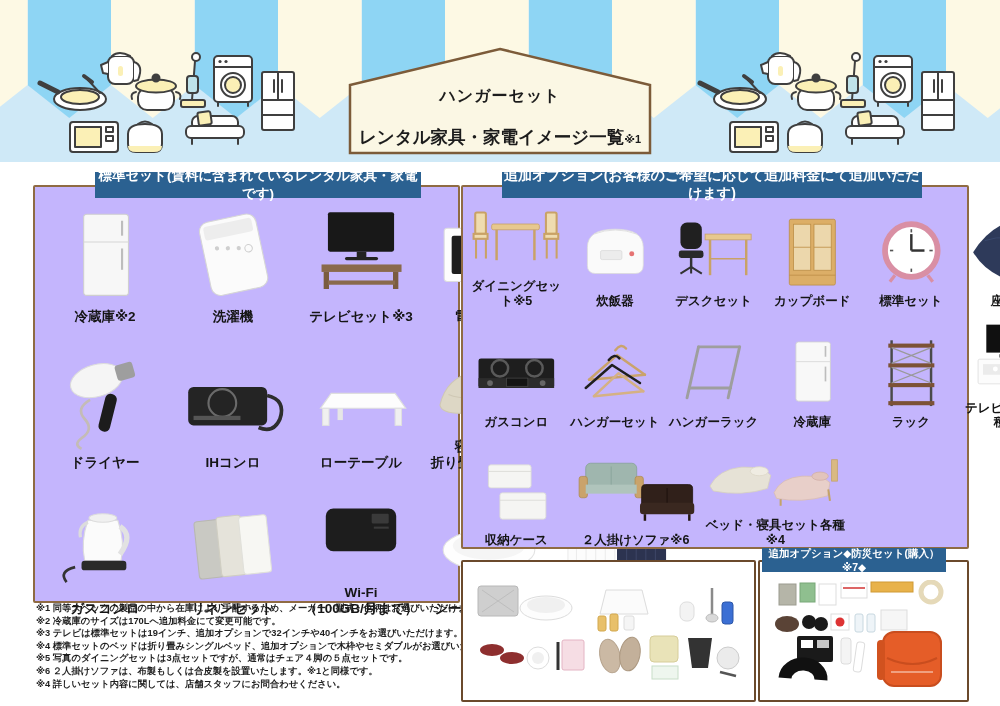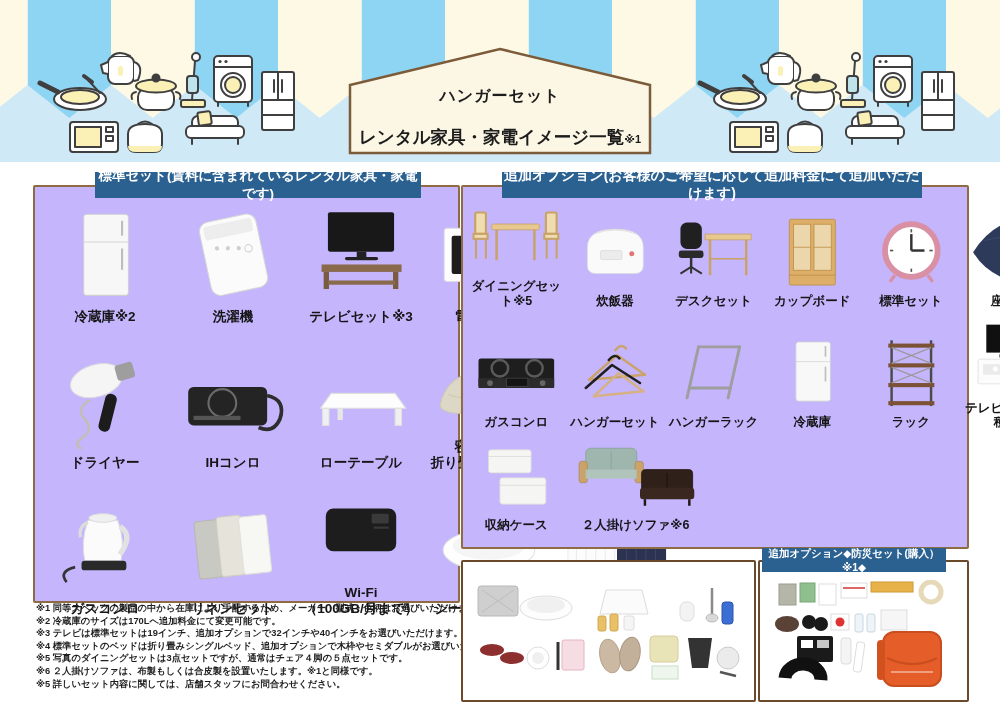--- a/index.html
+++ b/index.html
@@ -504,31 +504,43 @@
           <g>
             <rect x="92" y="36" width="62" height="34" rx="5" fill="#30201a" stroke="#241712"></rect>
             <line x1="123" y1="40" x2="123" y2="66" stroke="#241712" stroke-width="2"></line>
             <rect x="90" y="58" width="66" height="14" rx="4" fill="#3a2820"></rect>
             <line x1="96" y1="72" x2="96" y2="80" stroke="#241712" stroke-width="3"></line>
             <line x1="150" y1="72" x2="150" y2="80" stroke="#241712" stroke-width="3"></line>
           </g>
         </svg>
         <div class="lbl lbl-opt">２人掛けソファ※6</div>
       </div>
+      <div class="cell">
+        <svg class="img opt-img" viewBox="0 0 170 90">
+          <path d="M6 56 q10 -20 38 -23 q28 -1 36 10 l-4 16 q-32 10 -66 3z" fill="#e6e2d6" stroke="#d5d0c0"></path>
+          <ellipse cx="66" cy="38" rx="11" ry="5.5" fill="#efece2" stroke="#ddd8c8"></ellipse>
+          <rect x="154" y="24" width="7" height="26" fill="#d9b982" stroke="#c4a369"></rect>
+          <path d="M84 64 q8 -18 34 -20 q26 -1 34 8 l-3 16 q-32 9 -62 3z" fill="#e8cfc9" stroke="#d8bcb4"></path>
+          <ellipse cx="140" cy="44" rx="10" ry="5" fill="#e2c4bc" stroke="#d2b0a8"></ellipse>
+          <line x1="92" y1="72" x2="92" y2="80" stroke="#c4a369" stroke-width="2.5"></line>
+          <line x1="150" y1="60" x2="152" y2="74" stroke="#c4a369" stroke-width="2.5"></line>
+        </svg>
+        <div class="lbl lbl-opt">ベッド・寝具セット各種※4</div>
+      </div>
     </div>
   </section>
 
   <div class="footnotes">
     <div class="fn">※1 同等スペックの製品の中から在庫により手配するため、メーカー・型式・色柄はお選びいただけません</div>
     <div class="fn">※2 冷蔵庫のサイズは170Lへ追加料金にて変更可能です。</div>
     <div class="fn">※3 テレビは標準セットは19インチ、追加オプションで32インチや40インチをお選びいただけます。</div>
     <div class="fn">※4 標準セットのベッドは折り畳みシングルベッド、追加オプションで木枠やセミダブルがお選びいただけます。</div>
     <div class="fn">※5 写真のダイニングセットは3点セットですが、通常はチェア４脚の５点セットです。</div>
     <div class="fn">※6 ２人掛けソファは、布製もしくは合皮製を設置いたします。※1と同様です。</div>
-    <div class="fn">※5 詳しいセット内容に関しては、店舗スタッフにお問合わせください。</div>
+    <div class="fn">※4 詳しいセット内容に関しては、店舗スタッフにお問合わせください。</div>
   </div>
 
   <div class="pbox pb-1">
     <svg width="270" height="108" viewBox="0 0 270 108">
       <rect x="4" y="6" width="40" height="30" rx="3" fill="#cfcfcf" stroke="#b8b8b8"></rect>
       <path d="M8 10 l32 22 M40 10 L8 32" stroke="#bdbdbd"></path>
       <ellipse cx="72" cy="28" rx="26" ry="12" fill="#fdfdfd" stroke="#dcdcdc"></ellipse>
       <ellipse cx="72" cy="25" rx="19" ry="8" fill="#f0f0f0"></ellipse>
       <path d="M132 10 h36 l6 24 h-48z" fill="#fbfbfb" stroke="#dcdcdc"></path>
       <rect x="124" y="36" width="8" height="15" rx="2" fill="#e8c06a" stroke="#d2a84e"></rect>
@@ -547,21 +559,21 @@
       <ellipse cx="136" cy="76" rx="10" ry="17" fill="#cbb9a4" stroke="#b5a28c" transform="rotate(-12 136 76)"></ellipse>
       <ellipse cx="156" cy="74" rx="10" ry="17" fill="#c3b09a" stroke="#ac9880" transform="rotate(10 156 74)"></ellipse>
       <rect x="176" y="56" width="28" height="26" rx="4" fill="#e9e3b8" stroke="#d6cd9a"></rect>
       <rect x="178" y="86" width="26" height="13" fill="#eef6ee" stroke="#c8dec8"></rect>
       <path d="M214 58 h24 l-4 30 h-16z" fill="#333"></path>
       <circle cx="254" cy="78" r="11" fill="#ebebeb" stroke="#ccc"></circle>
       <line x1="246" y1="92" x2="262" y2="96" stroke="#555" stroke-width="2.5"></line>
     </svg>
   </div>
 
-  <div class="ribbon rb-p2">追加オプション◆防災セット(購入）　※1◆</div>
+  <div class="ribbon rb-p2">追加オプション◆防災セット(購入）　※7◆</div>
   <div class="pbox pb-2">
     <svg width="186" height="108" viewBox="0 0 186 108">
       <rect x="8" y="4" width="17" height="21" fill="#b5b5a8" stroke="#9c9c90"></rect>
       <rect x="29" y="3" width="15" height="19" fill="#8fbf8f" stroke="#78a878"></rect>
       <rect x="48" y="4" width="17" height="21" fill="#fff" stroke="#ddd"></rect>
       <rect x="70" y="3" width="26" height="15" fill="#fff" stroke="#ddd"></rect>
       <line x1="72" y1="8" x2="94" y2="8" stroke="#d66" stroke-width="2"></line>
       <rect x="100" y="2" width="42" height="10" fill="#e8b24a" stroke="#d09a34"></rect>
       <circle cx="160" cy="12" r="10" fill="none" stroke="#e5d9b8" stroke-width="5"></circle>
       <ellipse cx="16" cy="44" rx="12" ry="8" fill="#5a4336"></ellipse>

